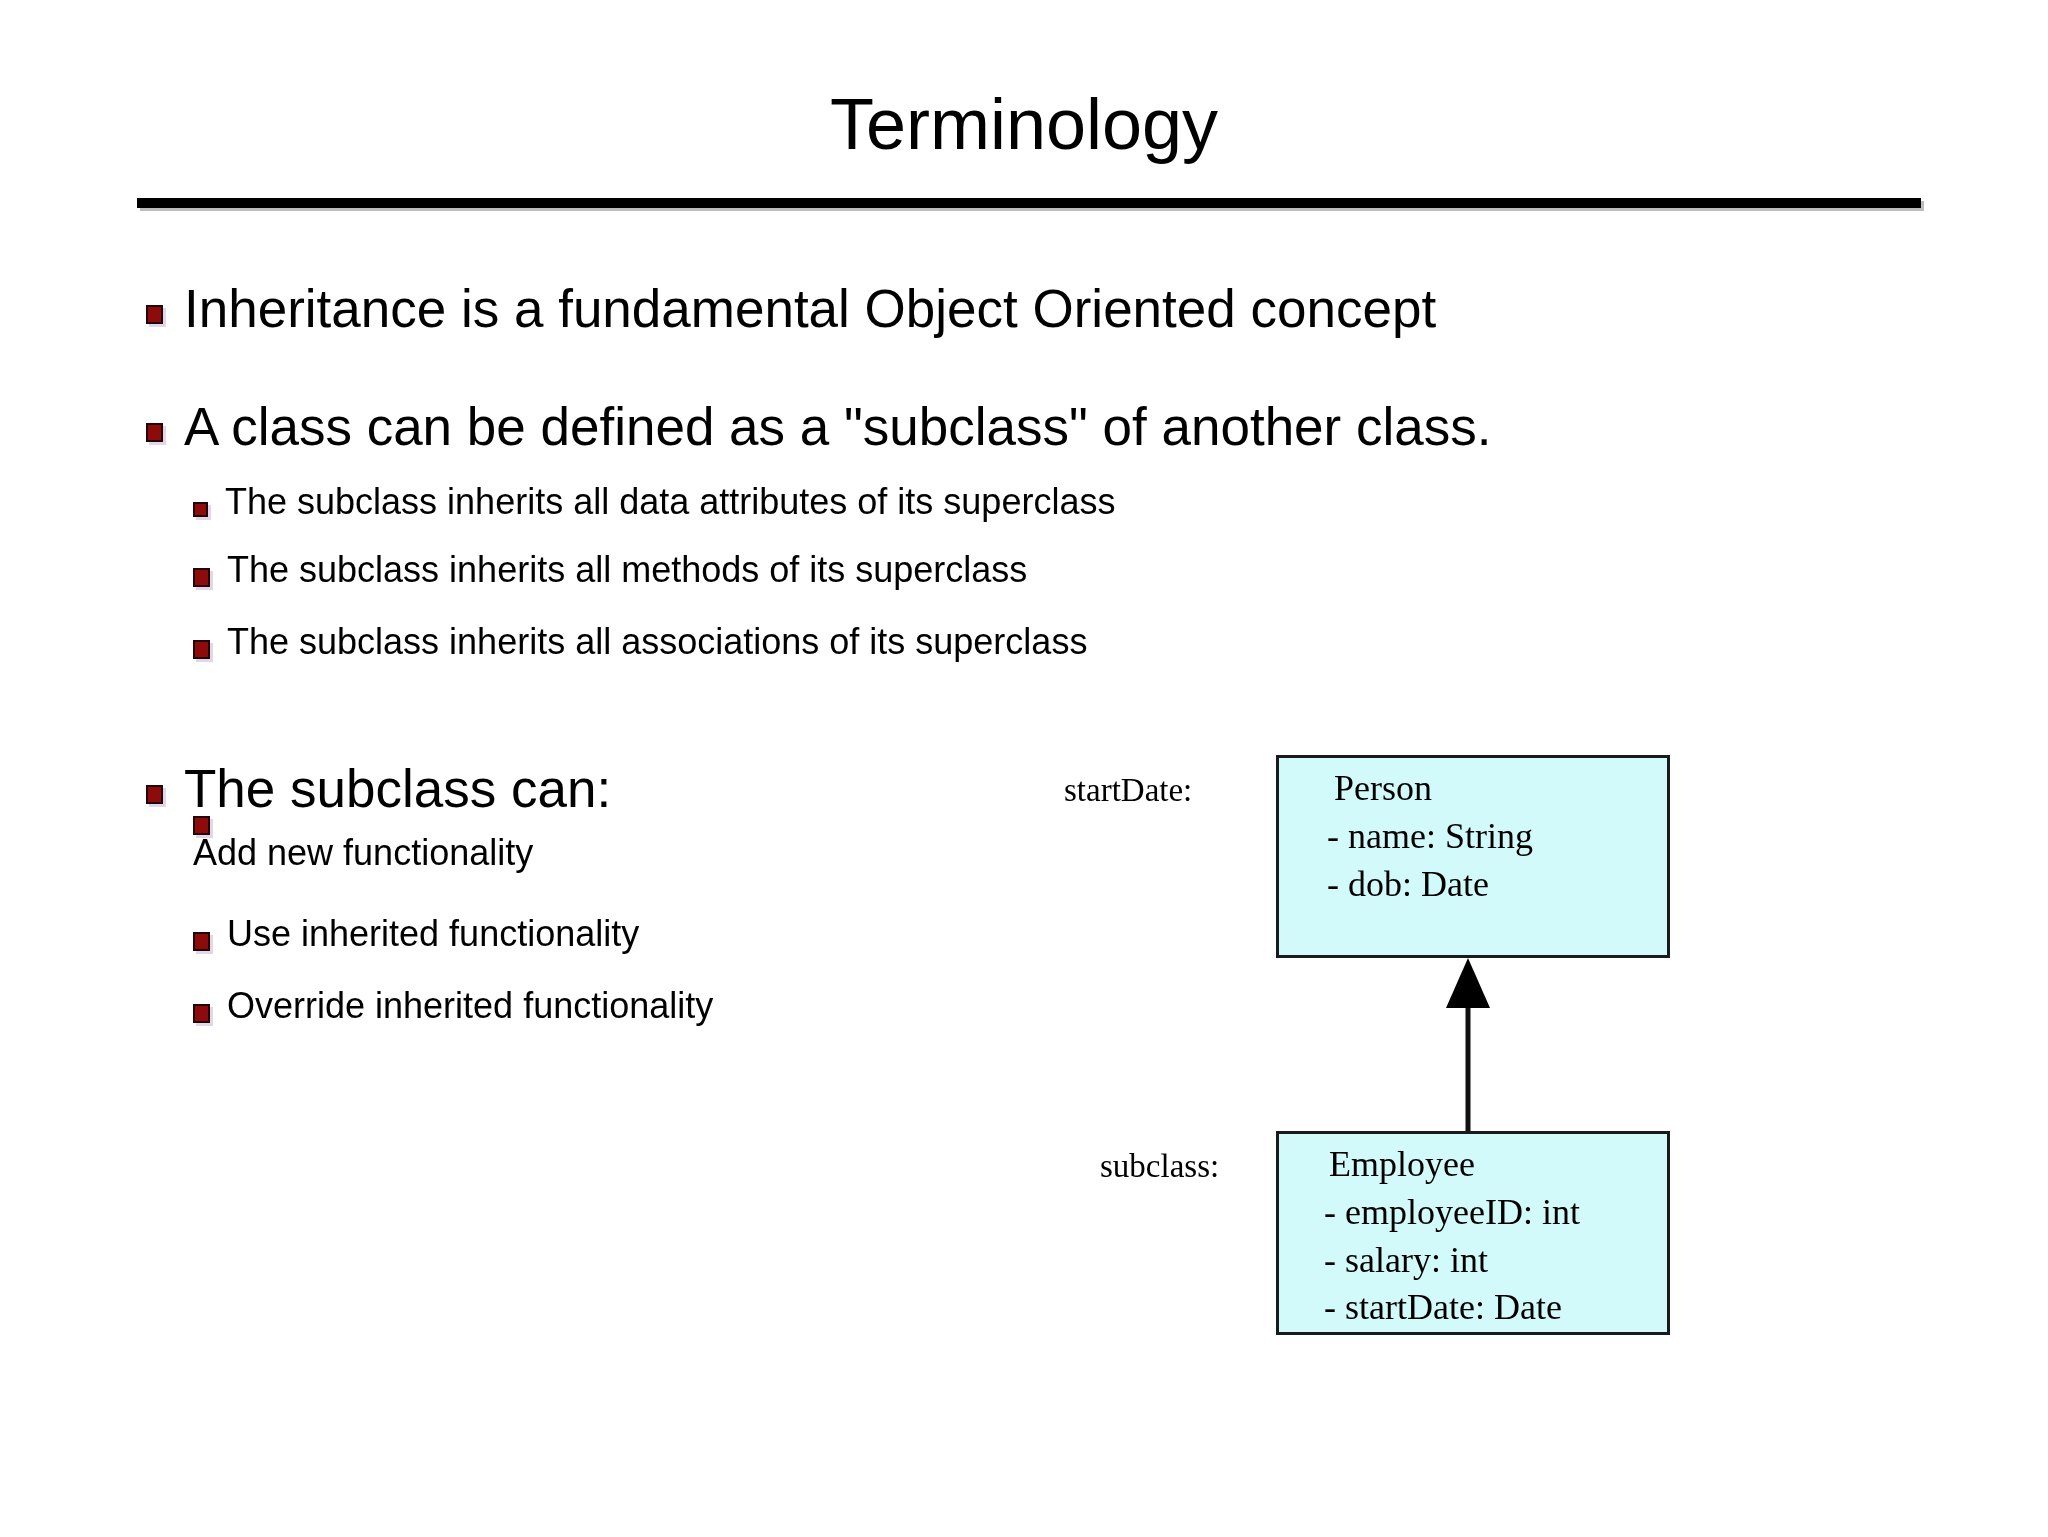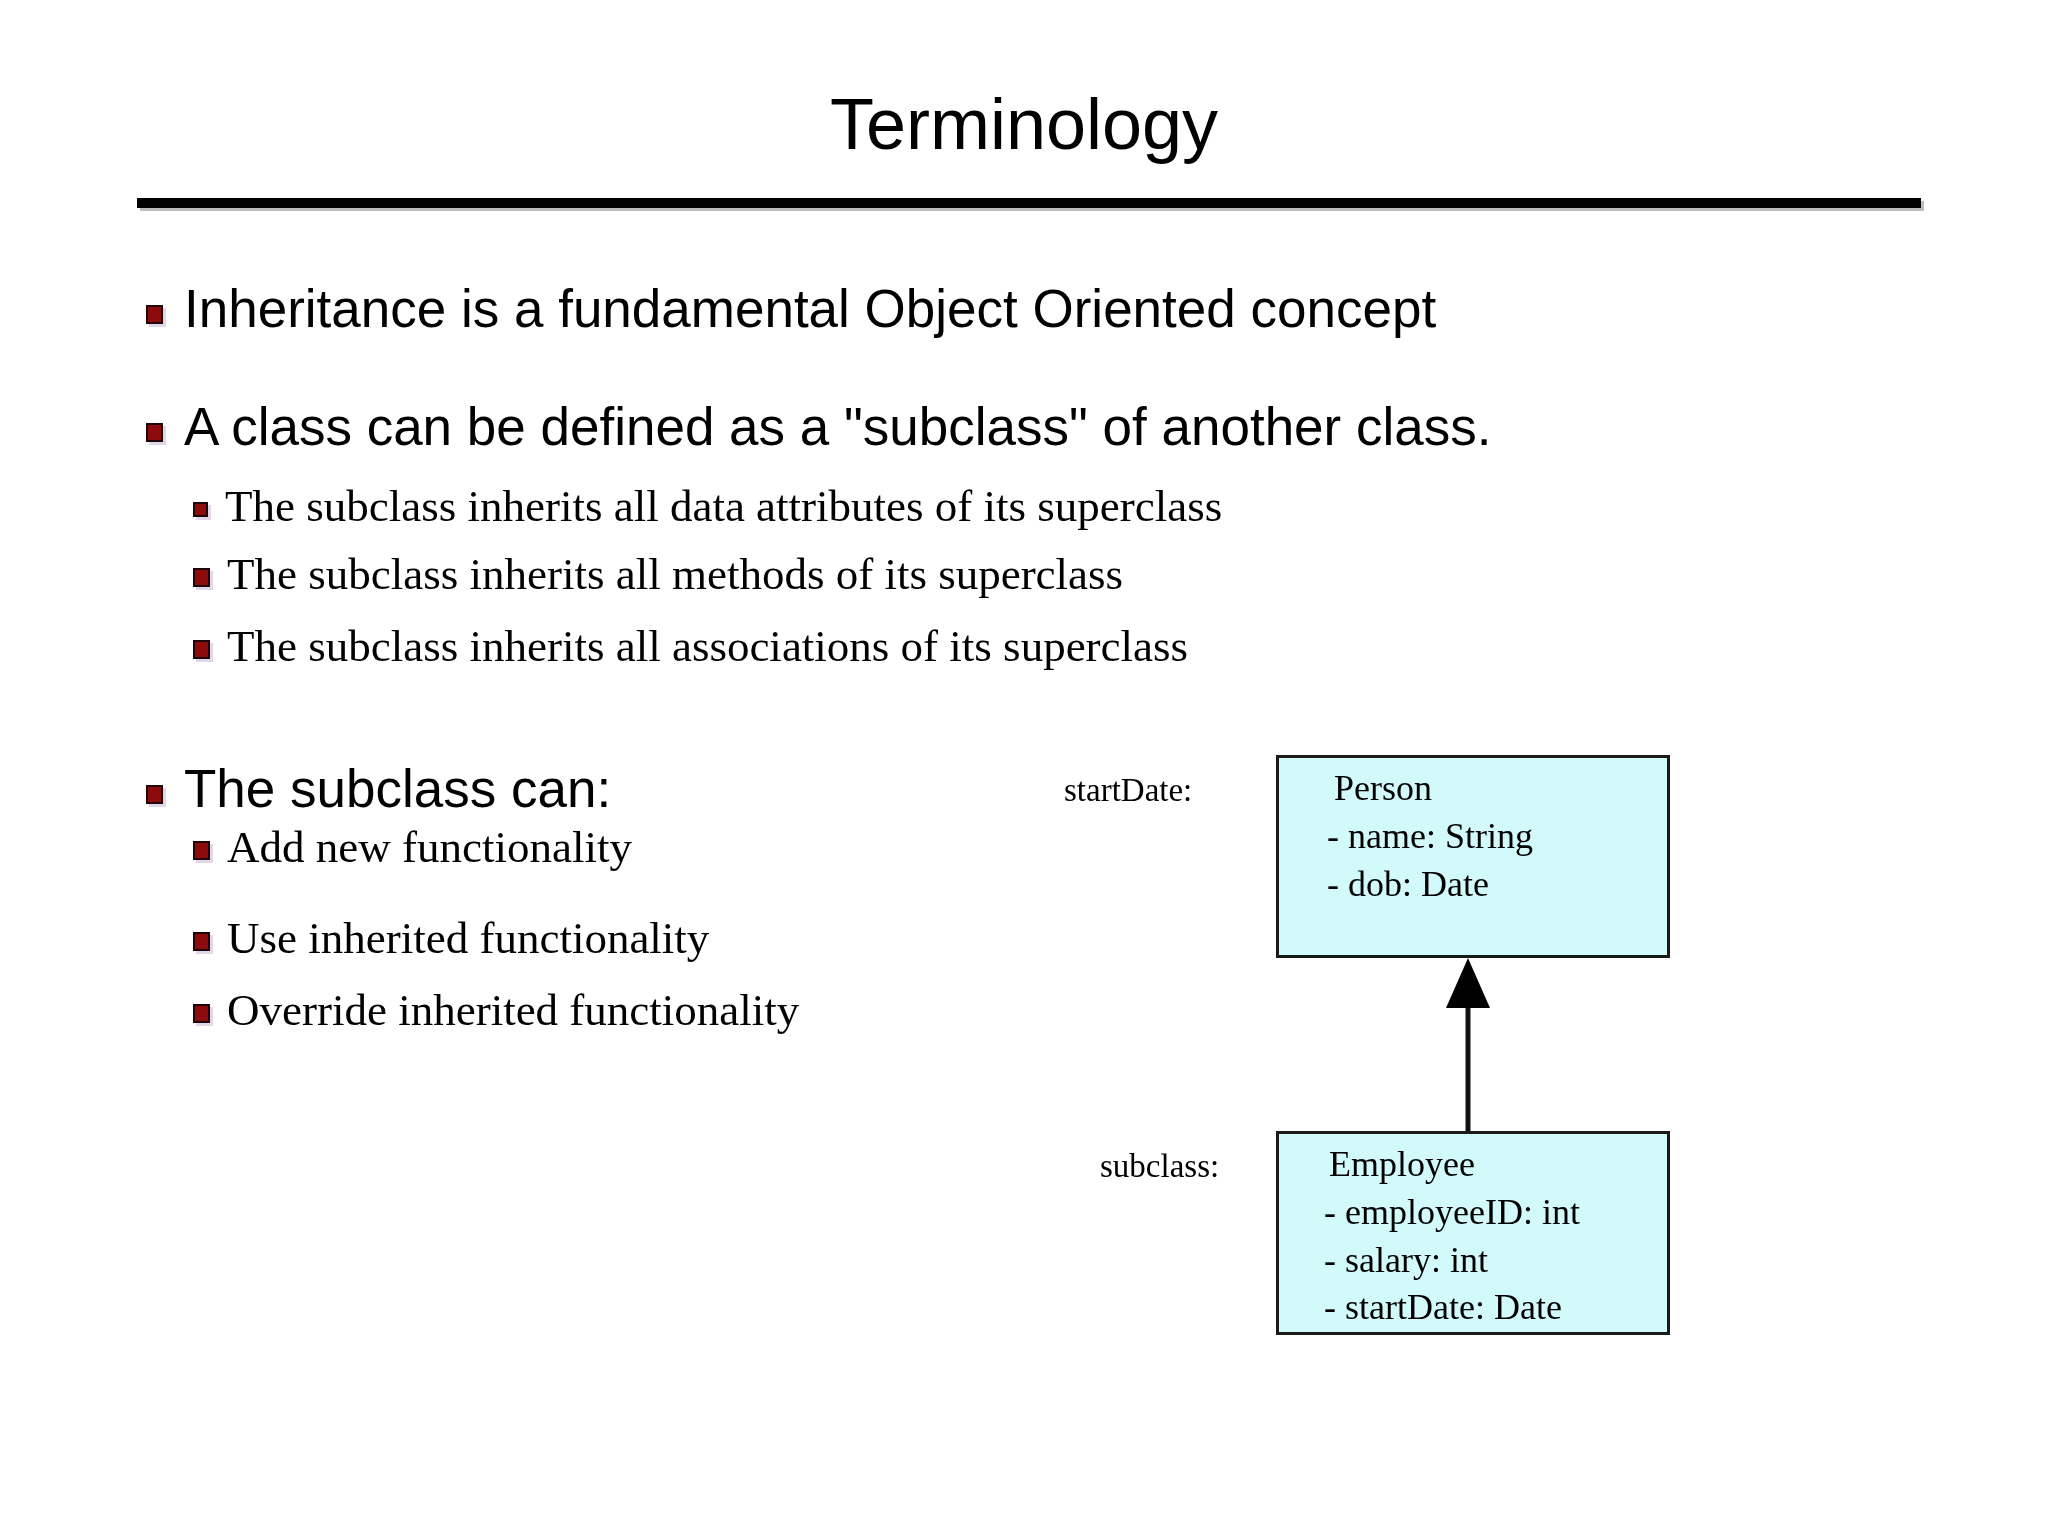--- a/index.html
+++ b/index.html
@@ -89,23 +89,22 @@
     display: inline-block;
     font-family: "Liberation Sans", sans-serif;
     color: #000000;
   }
   .lvl1 .bullet-text {
     font-size: 53px;
     line-height: 1.0;
   }
   .lvl2 .bullet-text,
   .lvl2s .bullet-text {
-    font-size: 45px;
+    font-size: 36px;
     line-height: 1.0;
-    font-family: Liberation Serif, serif;
   }
 
   
   .uml-label {
     position: absolute;
     font-family: "Liberation Serif", serif;
     font-size: 33px;
     color: #000000;
     white-space: nowrap;
   }
@@ -170,21 +169,21 @@
   <div class="bullet-row lvl2" style="left:193px; top:624px;">
     <span class="marker"></span>
     <span class="bullet-text">The subclass inherits all associations of its superclass</span>
   </div>
 
   <div class="bullet-row lvl1" style="left:146px; top:762px;">
     <span class="marker"></span>
     <span class="bullet-text">The subclass can:</span>
   </div>
 
-  <div class="bullet-row lvl2" style="left:193px; top:825px;">
+  <div class="bullet-row lvl2" style="left:193px; top:800px;flex-direction:column;">
     <span class="marker"></span>
     <span class="bullet-text">Add new functionality</span>
   </div>
 
   <div class="bullet-row lvl2" style="left:193px; top:916px;">
     <span class="marker"></span>
     <span class="bullet-text">Use inherited functionality</span>
   </div>
 
   <div class="bullet-row lvl2" style="left:193px; top:988px;">

